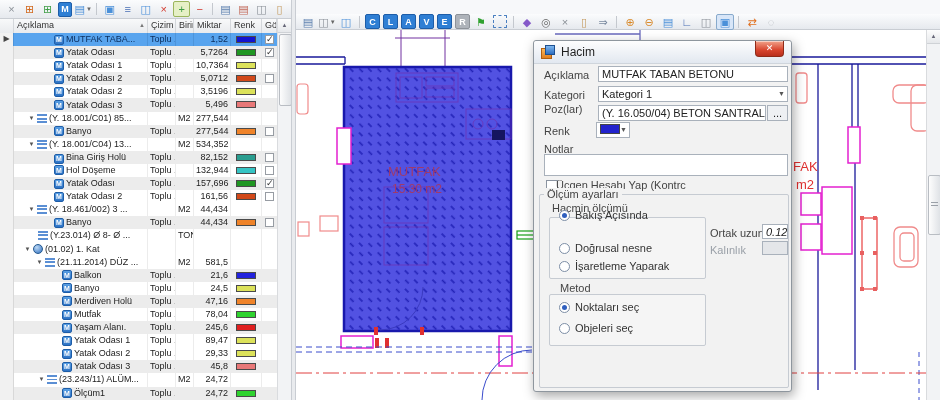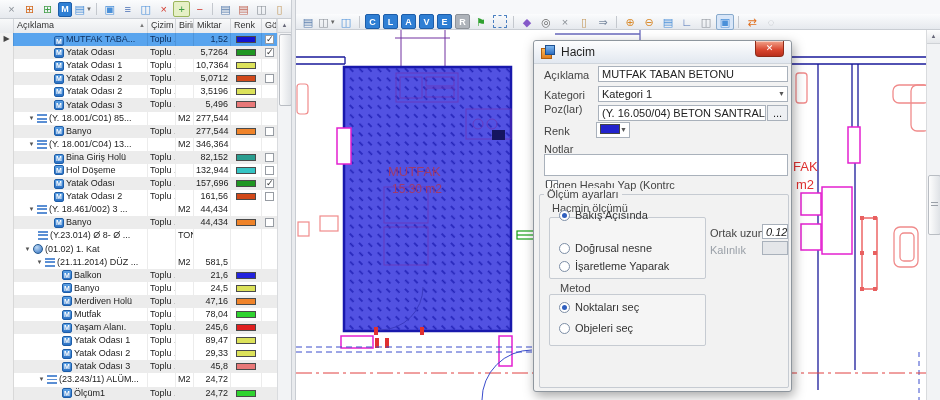--- a/index.html
+++ b/index.html
@@ -116,21 +116,21 @@
       </div>
       <div class="hcell">Çizim</div>
       <div class="hcell">Birim</div>
       <div class="hcell">Miktar</div>
       <div class="hcell">Renk</div>
       <div class="hcell">Gö...</div>
     </div>
     <div id="tbody">
         <div class="trow sel">
           <div class="tcell ind">▶</div>
-          <div class="tcell lab" style="padding-left: 40px; align-items: flex-end;">
+          <div class="tcell lab" style="padding-left: 40px;">
             <span class="mtile">M</span>
             <span style="overflow: hidden; white-space: nowrap;">MUTFAK TABA...</span>
           </div>
           <div class="tcell">Toplu ...</div>
           <div class="tcell"></div>
           <div class="tcell num">1,52</div>
           <div class="tcell">
             <div class="sw" style="background: rgb(19, 19, 207);"></div>
           </div>
           <div class="tcell" style="border-right: none;">
@@ -242,21 +242,21 @@
         </div>
         <div class="trow">
           <div class="tcell ind"></div>
           <div class="tcell lab" style="padding-left: 14px;">
             <span class="arrowg">▼</span>
             <span class="grpic"></span>
             <span style="overflow: hidden; white-space: nowrap;">(Y. 18.001/C04) 13...</span>
           </div>
           <div class="tcell"></div>
           <div class="tcell">M2</div>
-          <div class="tcell num">346,364</div>
+          <div class="tcell num">534,352</div>
           <div class="tcell"></div>
           <div class="tcell" style="border-right: none;"></div>
         </div>
         <div class="trow alt">
           <div class="tcell ind"></div>
           <div class="tcell lab" style="padding-left: 40px; align-items: flex-end;">
             <span class="mtile">M</span>
             <span style="overflow: hidden; white-space: nowrap;">Bina Giriş Holü</span>
           </div>
           <div class="tcell">Toplu ...</div>
@@ -697,21 +697,21 @@
     <div class="dlabel" style="top:84px;">Renk</div>
     <div class="dinput" style="left:62px;top:81px;width:34px;height:16px;">
       <span id="renk-swatch" style="display: inline-block; width: 18px; height: 8px; border: 1px solid rgb(68, 68, 68); vertical-align: 0px; background: rgb(34, 34, 204);"></span>
       <span class="dcaret">▼</span>
     </div>
 
     <div class="dlabel" style="top:102px;">Notlar</div>
     <div class="dinput" style="left:10px;top:113px;width:244px;height:22px;"></div>
 
     <div style="position:absolute;left:12px;top:139px;width:10px;height:10px;border:1px solid #8a93a0;background:#fff;"></div>
-    <div class="dlabel" style="left:11px;top:138px;white-space:nowrap;overflow:hidden;width:220px;">Üçgen Hesabı Yap (Kontrc</div>
+    <div class="dlabel" style="left:22px;top:138px;white-space:nowrap;overflow:hidden;width:220px;">Üçgen Hesabı Yap (Kontrc</div>
 
     <div class="gbox" style="left:5px;top:153px;width:248px;height:192px;"></div>
     <div class="gcap" style="left:10px;top:147px;">Ölçüm ayarları</div>
 
     <div class="gcap" style="left:15px;top:161px;background:#f2f2f2;">Hacmin ölçümü</div>
     <div class="gbox" style="left:15px;top:176px;width:155px;height:60px;background:#f5f5f5;"></div>
     <div class="ritem" style="left:25px;top:168px;">
       <span class="radio on"></span><span>Bakış Açısında</span>
     </div>
     <div class="ritem" style="left:25px;top:201px;">

